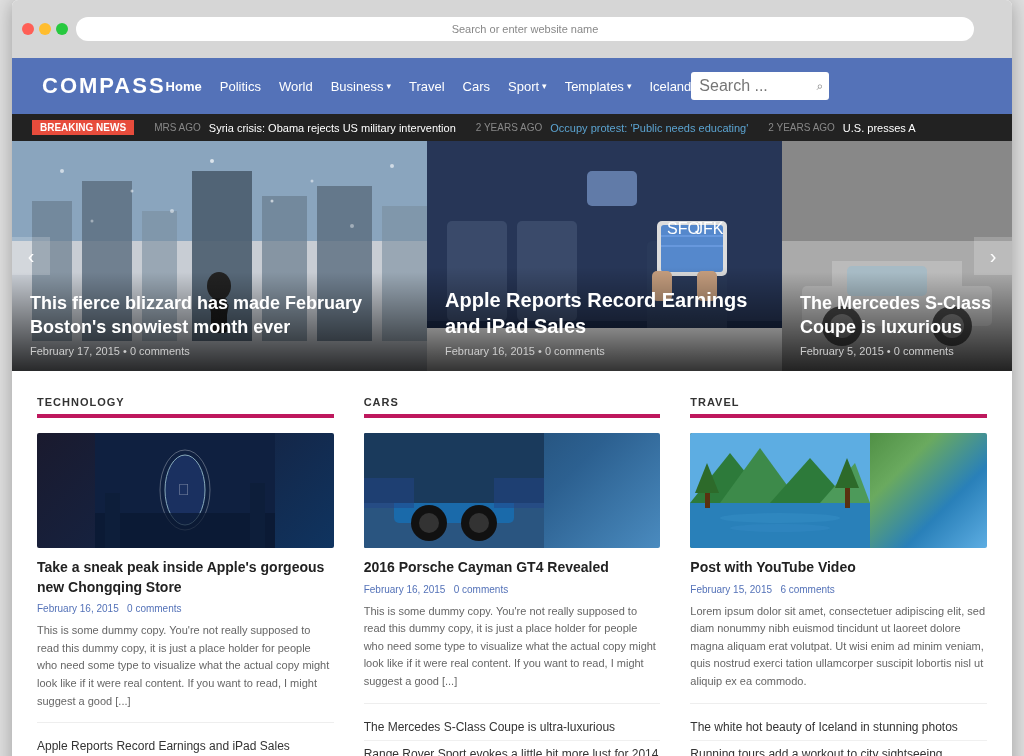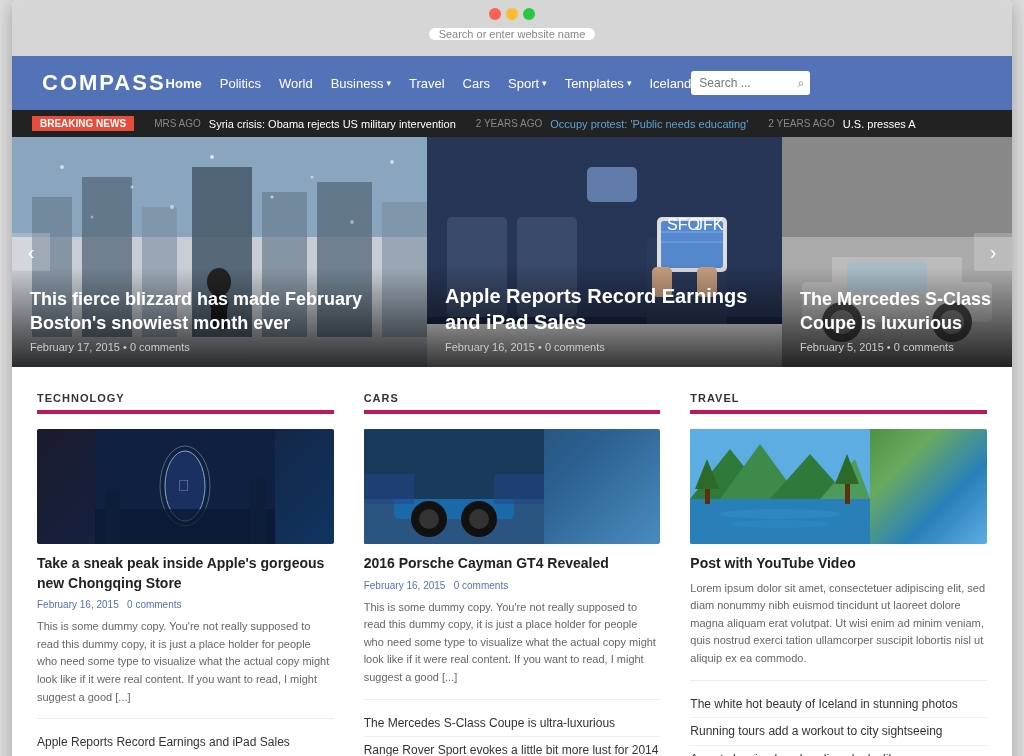--- a/index.html
+++ b/index.html
@@ -13,25 +13,24 @@
     }
     .browser-window {
       width: 1000px;
       background: #fff;
       border-radius: 6px;
       overflow: hidden;
       box-shadow: 0 2px 20px rgba(0,0,0,0.3);
     }
     .browser-chrome {
       background: #d6d6d6;
-      padding: 8px 10px;
+      padding: 17px 10px;
       display: flex;
       align-items: center;
       gap: 8px;
-      flex-direction: column;
     }
     .browser-dots { display: flex; gap: 5px; }
     .dot { width: 12px; height: 12px; border-radius: 50%; }
     .dot-red { background: #ff5f56; }
     .dot-yellow { background: #ffbd2e; }
     .dot-green { background: #27c93f; }
     .browser-url-bar {
       flex: 1;
       background: #fff;
       border-radius: 12px;
@@ -72,22 +71,22 @@
       align-items: center;
       gap: 3px;
     }
     .nav-item.active { font-weight: bold; }
     .nav-item .arrow { font-size: 9px; }
     .search-box {
       background: #fff;
       border: none;
       border-radius: 3px;
       padding: 5px 25px 5px 8px;
-      font-size: 12px;
-      width: 119px;
+      font-size: 16px;
+      width: 138px;
       position: relative;
     }
     .search-wrapper {
       position: relative;
       display: inline-block;
     }
     .search-icon {
       position: absolute;
       right: 6px;
       top: 50%;
@@ -558,20 +557,25 @@
               <ellipse cx="90" cy="95" rx="50" ry="4" fill="#3a90c9" opacity="0.3"></ellipse>
 
               <rect x="15" y="55" width="5" height="20" fill="#5a3010"></rect>
               <polygon points="17,30 5,60 29,60" fill="#2d6a2a"></polygon>
               <rect x="155" y="50" width="5" height="25" fill="#5a3010"></rect>
               <polygon points="157,25 145,55 169,55" fill="#2d6a2a"></polygon>
             </svg>
           </div>
         </div>
         <div class="article-title">Post with YouTube Video</div>
+        <div class="article-meta">
+          <span>February 15, 2015</span>
+          &nbsp;
+          <span>6 comments</span>
+        </div>
         <div class="article-excerpt">Lorem ipsum dolor sit amet, consectetuer adipiscing elit, sed diam nonummy nibh euismod tincidunt ut laoreet dolore magna aliquam erat volutpat. Ut wisi enim ad minim veniam, quis nostrud exerci tation ullamcorper suscipit lobortis nisl ut aliquip ex ea commodo.</div>
         <div class="related-links">
           <a class="related-link">The white hot beauty of Iceland in stunning photos</a>
           <a class="related-link">Running tours add a workout to city sightseeing</a>
           <a class="related-link">A post showing how headings looks like</a>
         </div>
       </div>
 
     </div>
   </div>

